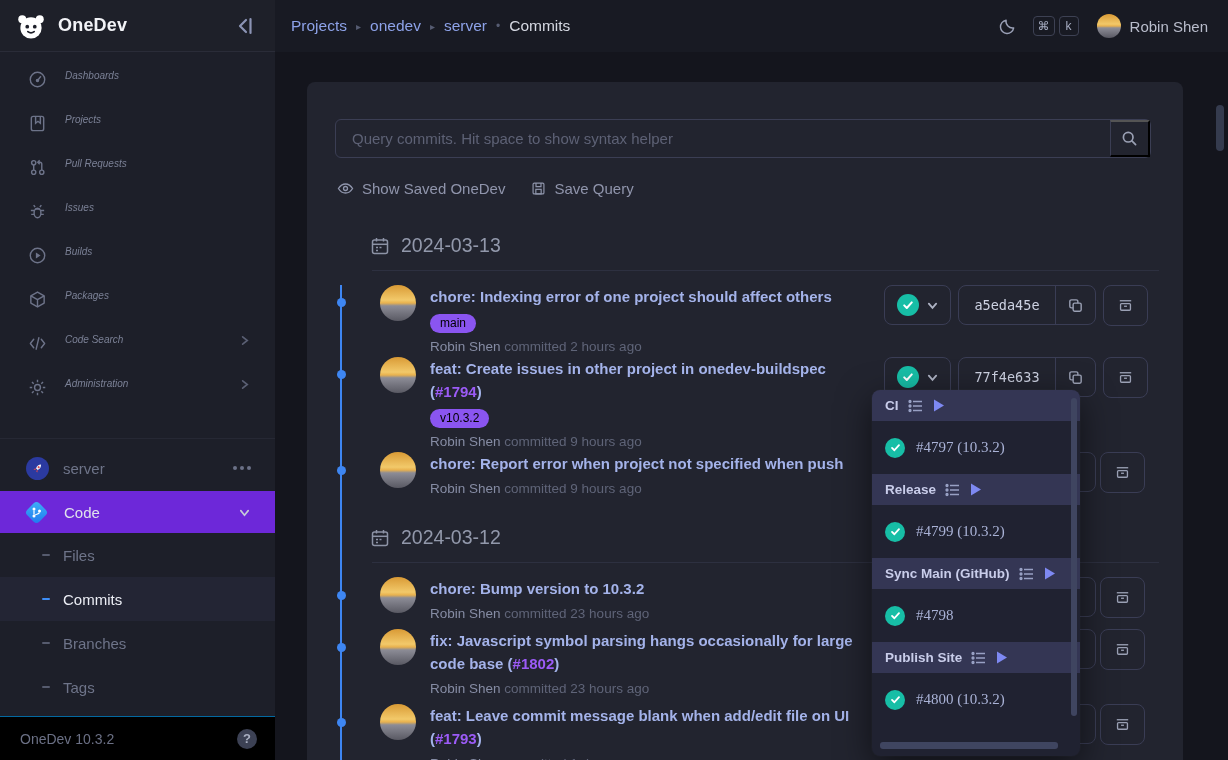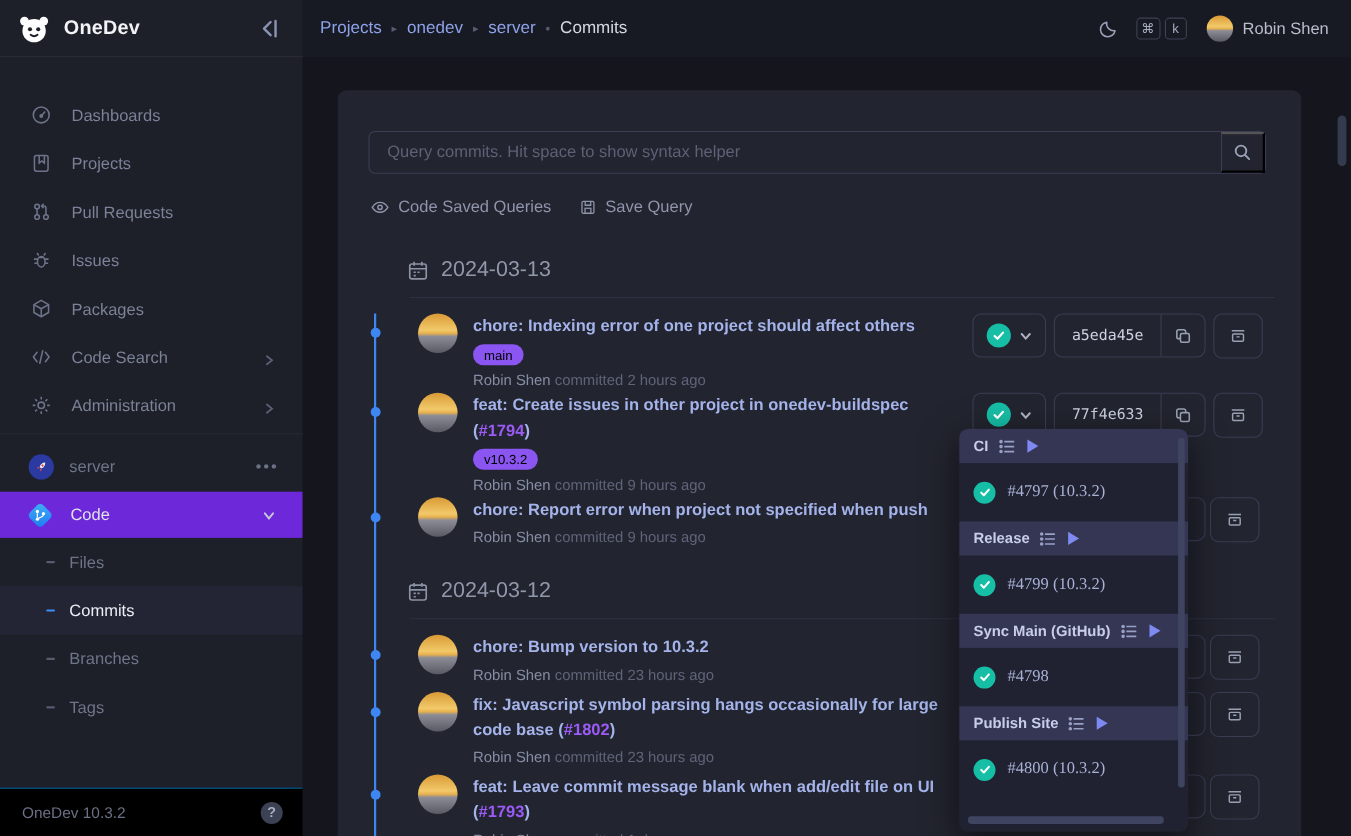--- a/index.html
+++ b/index.html
@@ -12,21 +12,21 @@
   }
   svg { display:block; }
 
   
   .sidebar { position:absolute; left:0; top:0; width:275px; height:760px; background:#1d1f29; display:flex; flex-direction:column; z-index:5; }
   .sb-header { height:52px; flex:0 0 52px; display:flex; align-items:center; padding:0 18px 0 16px; background:#1e2029; border-bottom:1px solid #2a2c38; }
   .logo-mark { width:30px; height:30px; margin-right:12px; }
   .logo-name { font-size:18px; font-weight:bold; color:#f2f3f7; letter-spacing:.2px; flex:1; }
   .collapse-btn { width:22px; height:22px; color:#8b93b4; cursor:pointer; }
   .sb-nav { padding-top:18px; }
-  .nav-item { height:44px; display:flex; align-items:flex-end; padding:0 24px 0 28px; color:#7b8196; font-size:15px; cursor:pointer; }
+  .nav-item { height:44px; display:flex; align-items:flex-start; padding:0 24px 0 28px; color:#7b8196; font-size:10px; cursor:pointer;font-style:italic; }
   .nav-item .nicon { width:19px; height:19px; margin-right:18px; color:#6d7389; }
   .nav-item .chev { margin-left:auto; color:#5a5f73; width:13px; height:13px; }
   .sb-divider { border-top:1px solid #262834; margin-top:16px; }
   .proj-row { height:46px; display:flex; align-items:center; padding:0 24px 0 26px; color:#6e7489; font-size:15px; margin-top:6px; }
   .proj-avatar { width:23px; height:23px; border-radius:50%; background:#2b3aa0; margin-right:14px; display:flex; align-items:center; justify-content:center; }
   .proj-dots { margin-left:auto; display:flex; gap:3px; }
   .proj-dots i { width:4px; height:4px; border-radius:50%; background:#6b7187; }
   .code-row { height:42px; display:flex; align-items:center; padding:0 24px 0 28px; background:#6d28d9; color:#dfe2ec; font-size:15px; font-weight:500; cursor:pointer; }
   .code-icon { width:17px; height:17px; transform:rotate(45deg); border-radius:4px; background:linear-gradient(135deg,#3fb0f7,#1e79f0); margin-right:19px; position:relative; }
   .code-icon svg { position:absolute; inset:0; transform:rotate(-45deg); }
@@ -155,20 +155,27 @@
       <span>Pull Requests</span>
     </div>
     <div class="nav-item">
       <svg class="nicon" viewBox="0 0 20 20" fill="none" stroke="currentColor" stroke-width="1.5">
           <ellipse cx="10" cy="11.5" rx="3.6" ry="5"></ellipse>
           <path d="M7.5 5.5 6 3.2M12.5 5.5 14 3.2M6.4 9H3M6.4 13H3.4M13.6 9H17M13.6 13h3M7.2 7.5h5.6"></path>
         </svg>
       <span>Issues</span>
     </div>
     <div class="nav-item">
+      <svg class="nicon" viewBox="0 0 20 20" fill="none" stroke="currentColor" stroke-width="1.5">
+          <circle cx="10" cy="10" r="7.6"></circle>
+          <polygon points="8.3,6.8 13.2,10 8.3,13.2" fill="currentColor" stroke="none"></polygon>
+        </svg>
+      <span>Builds</span>
+    </div>
+    <div class="nav-item">
       <svg class="nicon" viewBox="0 0 20 20" fill="none" stroke="currentColor" stroke-width="1.5" stroke-linejoin="round">
           <path d="M10 2.2 17 6.2v7.6l-7 4-7-4V6.2z"></path>
           <path d="M3 6.2l7 4 7-4M10 10.2v7.6"></path>
         </svg>
       <span>Packages</span>
     </div>
     <div class="nav-item">
       <svg class="nicon" viewBox="0 0 20 20" fill="none" stroke="currentColor" stroke-width="1.5" stroke-linecap="round" stroke-linejoin="round">
           <polyline points="6,5.5 2.5,10 6,14.5"></polyline>
           <polyline points="14,5.5 17.5,10 14,14.5"></polyline>
@@ -287,21 +294,21 @@
         </svg>
     </button>
   </div>
 
   <div class="actions-row">
     <span class="action-link">
       <svg width="17" height="17" viewBox="0 0 18 18" fill="none" stroke="currentColor" stroke-width="1.4">
           <path d="M1.5 9S4.5 4.2 9 4.2 16.5 9 16.5 9 13.5 13.8 9 13.8 1.5 9 1.5 9z"></path>
           <circle cx="9" cy="9" r="2.1"></circle>
         </svg>
-      <span>Code Saved Queries</span>
+      <span>Show Saved OneDev</span>
     </span>
     <span class="action-link">
       <svg width="15" height="15" viewBox="0 0 18 18" fill="none" stroke="currentColor" stroke-width="1.4">
           <rect x="2.5" y="2.5" width="13" height="13" rx="1.5"></rect>
           <path d="M6 2.5v4.2h6V2.5"></path>
           <rect x="5.8" y="10" width="6.4" height="5.5"></rect>
         </svg>
       <span>Save Query</span>
     </span>
   </div>

